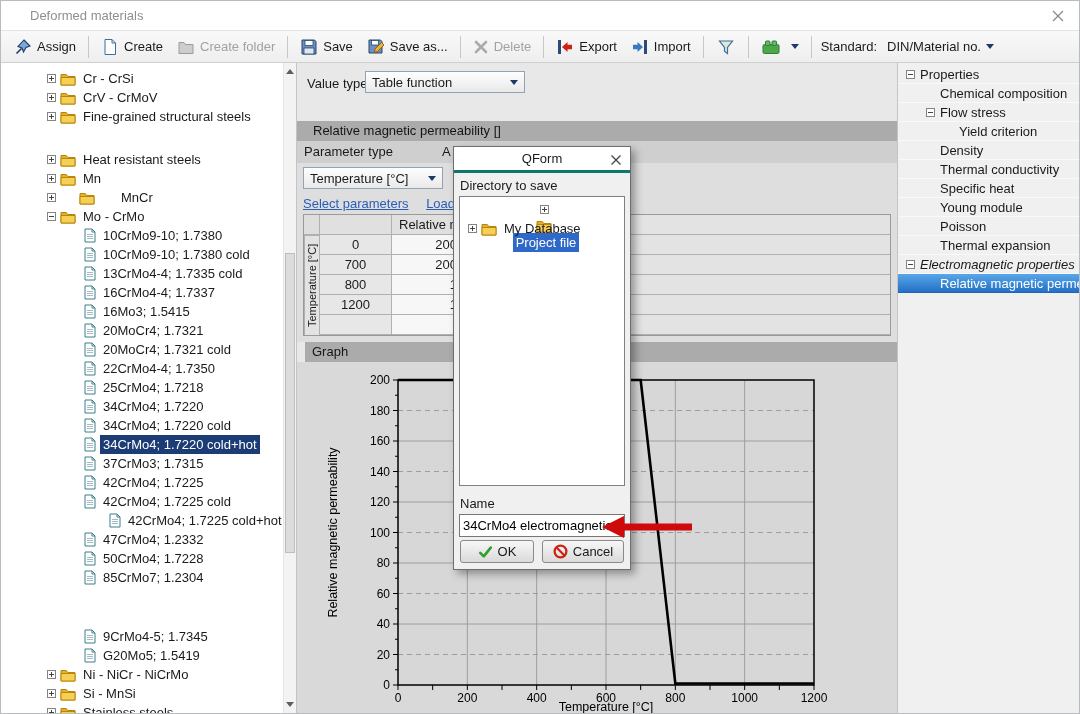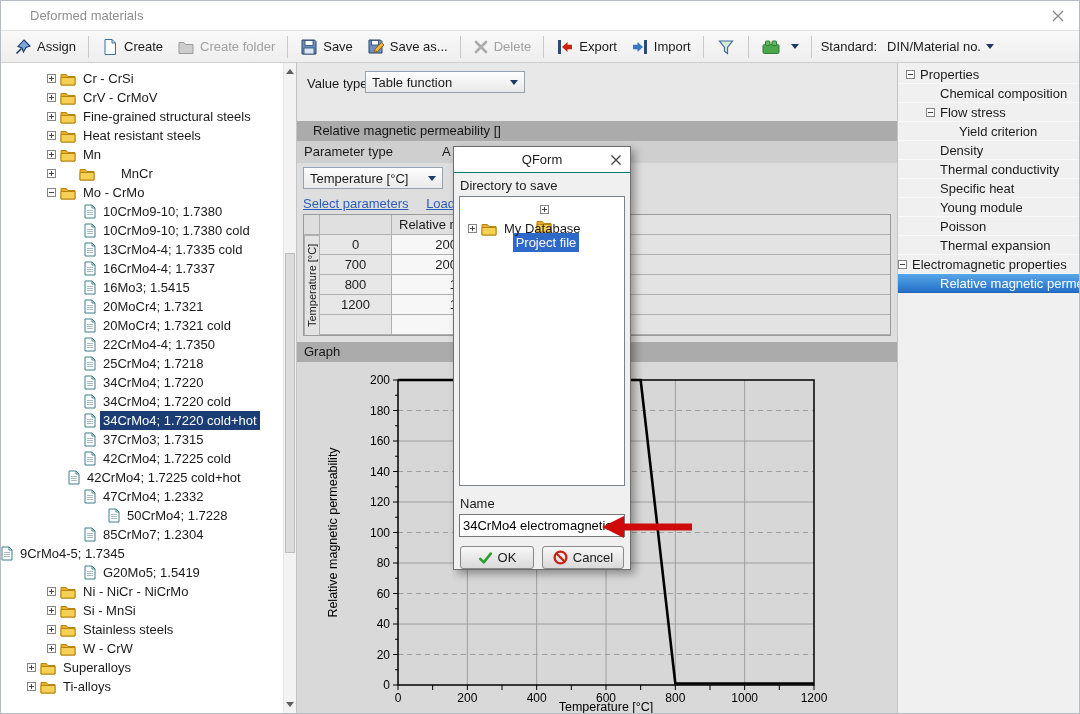--- a/index.html
+++ b/index.html
@@ -37,21 +37,21 @@
   .sb-btn{position:absolute;left:0;width:12px;height:15px;display:flex;align-items:center;justify-content:center;}
   .sb-up{top:1px;} .sb-down{bottom:1px;}
   .tri-up{width:0;height:0;border-left:4px solid transparent;border-right:4px solid transparent;border-bottom:5px solid #5e5e5e;}
   .tri-down{width:0;height:0;border-left:4px solid transparent;border-right:4px solid transparent;border-top:5px solid #5e5e5e;}
   .sb-thumb{position:absolute;left:1px;width:10px;top:190px;height:300px;background:#dcdcdc;border:1px solid #bdbdbd;}
   
   .middle{position:absolute;left:296px;top:62px;width:600px;bottom:0;background:#e8e8e8;}
   .strip-header{position:absolute;left:0;right:0;height:20px;background:#ababab;
     line-height:20px;padding-left:7px;color:#151515;}
   .hdr-perm{top:58px;padding-left:16px;}
-  .hdr-graph{top:279px;}
+  .hdr-graph{top:279px;margin-left:8px;}
   .param-row{position:absolute;left:0;right:0;top:78px;height:22px;background:#cfcfcf;line-height:22px;}
   .param-row .pt{position:absolute;left:7px;}
   .param-row .ap{position:absolute;left:145px;}
   .zone{position:absolute;left:0;right:0;top:100px;height:179px;background:#dedede;}
   .dropdown{position:absolute;height:22px;background:linear-gradient(#fefefe,#e9e9e9);
     border:1px solid #93a3b1;display:flex;align-items:center;padding-left:6px;}
   .dropdown .dd-caret{margin-left:auto;margin-right:6px;}
   .dd-valuetype{left:68px;top:8px;width:160px;}
   .dd-param{left:6px;top:104px;width:140px;}
   .vt-label{position:absolute;left:10px;top:13px;}
@@ -77,29 +77,29 @@
     border-left:1px solid #c4c4c4;overflow:hidden;}
   #props{padding-top:2px;}
   .prow{height:19px;line-height:19px;display:flex;align-items:center;white-space:nowrap;
     border-bottom:1px solid #f9f9f9;}
   .prow .exp{margin-right:5px;flex:0 0 auto;}
   .prow.sel{background:linear-gradient(#58a6e8,#2470c8);color:#fff;border-bottom:1px solid #1f66b4;}
   
   .dialog{position:absolute;left:452px;top:145px;width:178px;height:424px;background:#f0f0f0;
     border:1px solid #6e6e6e;box-shadow:4px 4px 8px rgba(0,0,0,0.35);z-index:10;}
   .dlg-title{height:26px;background:#fff;display:flex;align-items:center;justify-content:center;
-    position:relative;border-bottom:1px solid #0f766e;}
+    position:relative;border-bottom:3px solid #0f766e;}
   .dlg-close{position:absolute;right:8px;top:7px;width:12px;height:12px;}
   .dlg-dir{padding:5px 0 3px 6px;}
   .dlg-tree{margin-left:5px;width:166px;height:290px;background:#fff;border:1px solid #7a8187;
     padding-top:3px;overflow:hidden;}
   .dlg-name{margin:10px 0 3px 6px;}
   .dlg-input{margin-left:5px;width:166px;height:23px;border:1px solid #767676;background:#fff;
     font-family:"Liberation Sans",sans-serif;font-size:13px;padding:0 3px;}
-  .dlg-btns{display:flex;justify-content:center;gap:8px;margin-top:9px;}
+  .dlg-btns{display:flex;justify-content:center;gap:8px;margin-top:3px;}
   .dlg-btn{width:74px;height:23px;display:flex;align-items:center;justify-content:center;gap:5px;
     background:linear-gradient(#f7f7f7,#dadada);border:1px solid #8a8a8a;border-radius:3px;font-size:13px;}
   .dlg-btn.cancel{width:82px;}
   
   .red-arrow{position:absolute;left:601px;top:514px;z-index:20;}
 </style>
 </head>
 <body>
 
 <div class="window">
@@ -236,66 +236,66 @@
               <line x1="4.5" y1="2" x2="4.5" y2="7" stroke="#444"></line>
             </svg></span>
           <span class="ic">
             <svg width="16" height="14" viewBox="0 0 16 14">
               <path d="M1 2.5 h5.3 l1.5 2 H15 v8.5 H1 Z" fill="#e8b02a" stroke="#b8860b"></path>
               <path d="M1 5.5 h14 v7.5 H1 Z" fill="#f6cf55" stroke="#b8860b"></path>
             </svg>
           </span>
           <span class="lbl">Fine-grained structural steels</span>
         </div>
+        <div class="trow" style="padding-left: 46px; margin-top: 24px;">
+          <span class="exp"><svg width="9" height="9" viewBox="0 0 9 9">
+              <rect x="0.5" y="0.5" width="8" height="8" fill="#fff" stroke="#848484"></rect>
+              <line x1="2" y1="4.5" x2="7" y2="4.5" stroke="#444"></line>
+              <line x1="4.5" y1="2" x2="4.5" y2="7" stroke="#444"></line>
+            </svg></span>
+          <span class="ic">
+            <svg width="16" height="14" viewBox="0 0 16 14">
+              <path d="M1 2.5 h5.3 l1.5 2 H15 v8.5 H1 Z" fill="#e8b02a" stroke="#b8860b"></path>
+              <path d="M1 5.5 h14 v7.5 H1 Z" fill="#f6cf55" stroke="#b8860b"></path>
+            </svg>
+          </span>
+          <span class="lbl">Heat resistant steels</span>
+        </div>
         <div class="trow" style="padding-left: 46px;">
           <span class="exp"><svg width="9" height="9" viewBox="0 0 9 9">
               <rect x="0.5" y="0.5" width="8" height="8" fill="#fff" stroke="#848484"></rect>
               <line x1="2" y1="4.5" x2="7" y2="4.5" stroke="#444"></line>
               <line x1="4.5" y1="2" x2="4.5" y2="7" stroke="#444"></line>
             </svg></span>
           <span class="ic">
             <svg width="16" height="14" viewBox="0 0 16 14">
               <path d="M1 2.5 h5.3 l1.5 2 H15 v8.5 H1 Z" fill="#e8b02a" stroke="#b8860b"></path>
               <path d="M1 5.5 h14 v7.5 H1 Z" fill="#f6cf55" stroke="#b8860b"></path>
             </svg>
           </span>
-          <span class="lbl">Heat resistant steels</span>
+          <span class="lbl">Mn</span>
+        </div>
+        <div class="trow" style="padding-left: 46px; gap: 19px;">
+          <span class="exp"><svg width="9" height="9" viewBox="0 0 9 9">
+              <rect x="0.5" y="0.5" width="8" height="8" fill="#fff" stroke="#848484"></rect>
+              <line x1="2" y1="4.5" x2="7" y2="4.5" stroke="#444"></line>
+              <line x1="4.5" y1="2" x2="4.5" y2="7" stroke="#444"></line>
+            </svg></span>
+          <span class="ic">
+            <svg width="16" height="14" viewBox="0 0 16 14">
+              <path d="M1 2.5 h5.3 l1.5 2 H15 v8.5 H1 Z" fill="#e8b02a" stroke="#b8860b"></path>
+              <path d="M1 5.5 h14 v7.5 H1 Z" fill="#f6cf55" stroke="#b8860b"></path>
+            </svg>
+          </span>
+          <span class="lbl">MnCr</span>
         </div>
         <div class="trow" style="padding-left: 46px;">
           <span class="exp"><svg width="9" height="9" viewBox="0 0 9 9">
               <rect x="0.5" y="0.5" width="8" height="8" fill="#fff" stroke="#848484"></rect>
               <line x1="2" y1="4.5" x2="7" y2="4.5" stroke="#444"></line>
-              <line x1="4.5" y1="2" x2="4.5" y2="7" stroke="#444"></line>
-            </svg></span>
-          <span class="ic">
-            <svg width="16" height="14" viewBox="0 0 16 14">
-              <path d="M1 2.5 h5.3 l1.5 2 H15 v8.5 H1 Z" fill="#e8b02a" stroke="#b8860b"></path>
-              <path d="M1 5.5 h14 v7.5 H1 Z" fill="#f6cf55" stroke="#b8860b"></path>
-            </svg>
-          </span>
-          <span class="lbl">Mn</span>
-        </div>
-        <div class="trow" style="padding-left: 46px; gap: 19px;">
-          <span class="exp"><svg width="9" height="9" viewBox="0 0 9 9">
-              <rect x="0.5" y="0.5" width="8" height="8" fill="#fff" stroke="#848484"></rect>
-              <line x1="2" y1="4.5" x2="7" y2="4.5" stroke="#444"></line>
-              <line x1="4.5" y1="2" x2="4.5" y2="7" stroke="#444"></line>
-            </svg></span>
-          <span class="ic">
-            <svg width="16" height="14" viewBox="0 0 16 14">
-              <path d="M1 2.5 h5.3 l1.5 2 H15 v8.5 H1 Z" fill="#e8b02a" stroke="#b8860b"></path>
-              <path d="M1 5.5 h14 v7.5 H1 Z" fill="#f6cf55" stroke="#b8860b"></path>
-            </svg>
-          </span>
-          <span class="lbl">MnCr</span>
-        </div>
-        <div class="trow" style="padding-left: 46px;">
-          <span class="exp"><svg width="9" height="9" viewBox="0 0 9 9">
-              <rect x="0.5" y="0.5" width="8" height="8" fill="#fff" stroke="#848484"></rect>
-              <line x1="2" y1="4.5" x2="7" y2="4.5" stroke="#444"></line>
             </svg></span>
           <span class="ic">
             <svg width="16" height="14" viewBox="0 0 16 14">
               <path d="M1 2.5 h5.3 l1.5 2 H15 v8.5 H1 Z" fill="#e8b02a" stroke="#b8860b"></path>
               <path d="M1 5.5 h14 v7.5 H1 Z" fill="#f6cf55" stroke="#b8860b"></path>
             </svg>
           </span>
           <span class="lbl">Mo - CrMo</span>
         </div>
         <div class="trow" style="padding-left: 83px;">
@@ -429,63 +429,73 @@
           <span class="lbl">37CrMo3; 1.7315</span>
         </div>
         <div class="trow" style="padding-left: 83px;">
           <span class="ic">
             <svg width="12" height="15" viewBox="0 0 12 15">
               <path d="M1 1 h7 l3 3 v10 H1 Z" fill="#fff" stroke="#3d7e8c"></path>
               <path d="M8 1 v3 h3" fill="none" stroke="#3d7e8c"></path>
               <path d="M3 6.5 h6 M3 8.5 h6 M3 10.5 h6" stroke="#9ab4bc" stroke-width="0.9"></path>
             </svg>
           </span>
+          <span class="lbl">42CrMo4; 1.7225</span>
+        </div>
+        <div class="trow" style="padding-left: 83px;">
+          <span class="ic">
+            <svg width="12" height="15" viewBox="0 0 12 15">
+              <path d="M1 1 h7 l3 3 v10 H1 Z" fill="#fff" stroke="#3d7e8c"></path>
+              <path d="M8 1 v3 h3" fill="none" stroke="#3d7e8c"></path>
+              <path d="M3 6.5 h6 M3 8.5 h6 M3 10.5 h6" stroke="#9ab4bc" stroke-width="0.9"></path>
+            </svg>
+          </span>
           <span class="lbl">42CrMo4; 1.7225 cold</span>
         </div>
-        <div class="trow" style="padding-left: 67px;">
+        <div class="trow" style="padding-left: 108px;">
           <span class="ic">
             <svg width="12" height="15" viewBox="0 0 12 15">
               <path d="M1 1 h7 l3 3 v10 H1 Z" fill="#fff" stroke="#3d7e8c"></path>
               <path d="M8 1 v3 h3" fill="none" stroke="#3d7e8c"></path>
               <path d="M3 6.5 h6 M3 8.5 h6 M3 10.5 h6" stroke="#9ab4bc" stroke-width="0.9"></path>
             </svg>
           </span>
           <span class="lbl">42CrMo4; 1.7225 cold+hot</span>
         </div>
         <div class="trow" style="padding-left: 83px;">
           <span class="ic">
             <svg width="12" height="15" viewBox="0 0 12 15">
               <path d="M1 1 h7 l3 3 v10 H1 Z" fill="#fff" stroke="#3d7e8c"></path>
               <path d="M8 1 v3 h3" fill="none" stroke="#3d7e8c"></path>
               <path d="M3 6.5 h6 M3 8.5 h6 M3 10.5 h6" stroke="#9ab4bc" stroke-width="0.9"></path>
             </svg>
           </span>
           <span class="lbl">47CrMo4; 1.2332</span>
         </div>
-        <div class="trow" style="padding-left: 107px;">
+        <div class="trow" style="padding-left: 83px;">
           <span class="ic">
             <svg width="12" height="15" viewBox="0 0 12 15">
               <path d="M1 1 h7 l3 3 v10 H1 Z" fill="#fff" stroke="#3d7e8c"></path>
               <path d="M8 1 v3 h3" fill="none" stroke="#3d7e8c"></path>
               <path d="M3 6.5 h6 M3 8.5 h6 M3 10.5 h6" stroke="#9ab4bc" stroke-width="0.9"></path>
             </svg>
           </span>
           <span class="lbl">50CrMo4; 1.7228</span>
         </div>
         <div class="trow" style="padding-left: 83px;">
           <span class="ic">
             <svg width="12" height="15" viewBox="0 0 12 15">
               <path d="M1 1 h7 l3 3 v10 H1 Z" fill="#fff" stroke="#3d7e8c"></path>
               <path d="M8 1 v3 h3" fill="none" stroke="#3d7e8c"></path>
               <path d="M3 6.5 h6 M3 8.5 h6 M3 10.5 h6" stroke="#9ab4bc" stroke-width="0.9"></path>
             </svg>
           </span>
           <span class="lbl">85CrMo7; 1.2304</span>
         </div>
-        <div class="trow" style="">
+        <div class="trow" style="padding-left: 83px; margin-top: 40px;">
           <span class="ic">
             <svg width="12" height="15" viewBox="0 0 12 15">
               <path d="M1 1 h7 l3 3 v10 H1 Z" fill="#fff" stroke="#3d7e8c"></path>
               <path d="M8 1 v3 h3" fill="none" stroke="#3d7e8c"></path>
               <path d="M3 6.5 h6 M3 8.5 h6 M3 10.5 h6" stroke="#9ab4bc" stroke-width="0.9"></path>
             </svg>
           </span>
           <span class="lbl">9CrMo4-5; 1.7345</span>
         </div>
         <div class="trow" style="padding-left: 83px;">
@@ -753,21 +763,21 @@
         </div>
         <div class="prow" style="padding-left: 42px;">
           <span>Young module</span>
         </div>
         <div class="prow" style="padding-left: 42px;">
           <span>Poisson</span>
         </div>
         <div class="prow" style="padding-left: 42px;">
           <span>Thermal expansion</span>
         </div>
-        <div class="prow" style="">
+        <div class="prow" style="padding-left: 8px; font-style: italic;">
           <span class="exp"><svg width="9" height="9" viewBox="0 0 9 9">
               <rect x="0.5" y="0.5" width="8" height="8" fill="#fff" stroke="#848484"></rect>
               <line x1="2" y1="4.5" x2="7" y2="4.5" stroke="#444"></line>
             </svg></span>
           <span>Electromagnetic properties</span>
         </div>
         <div class="prow sel" style="padding-left: 42px;">
           <span>Relative magnetic permeability</span>
         </div>
       </div>

